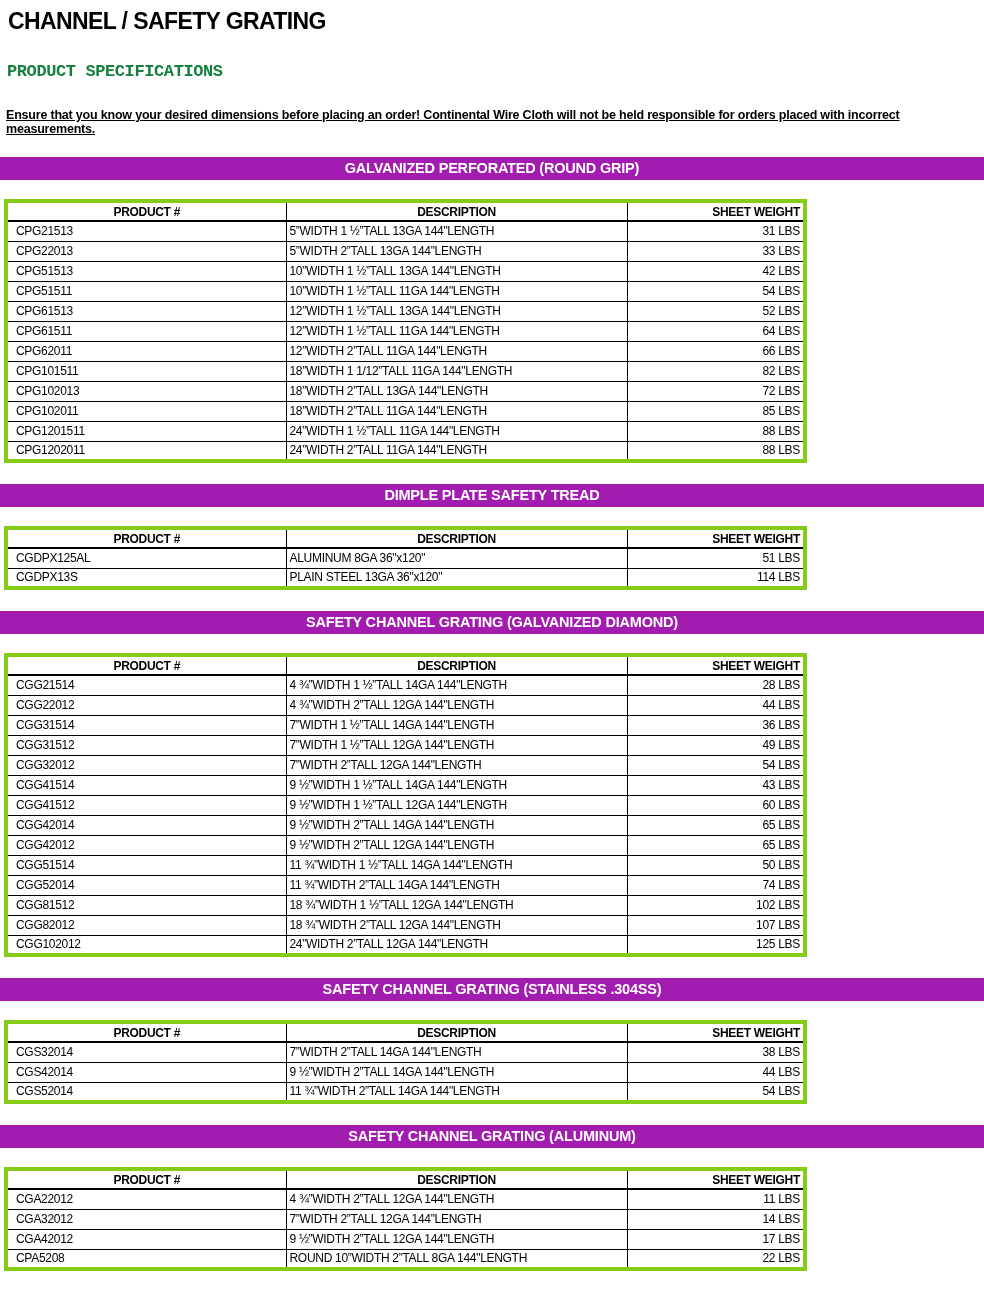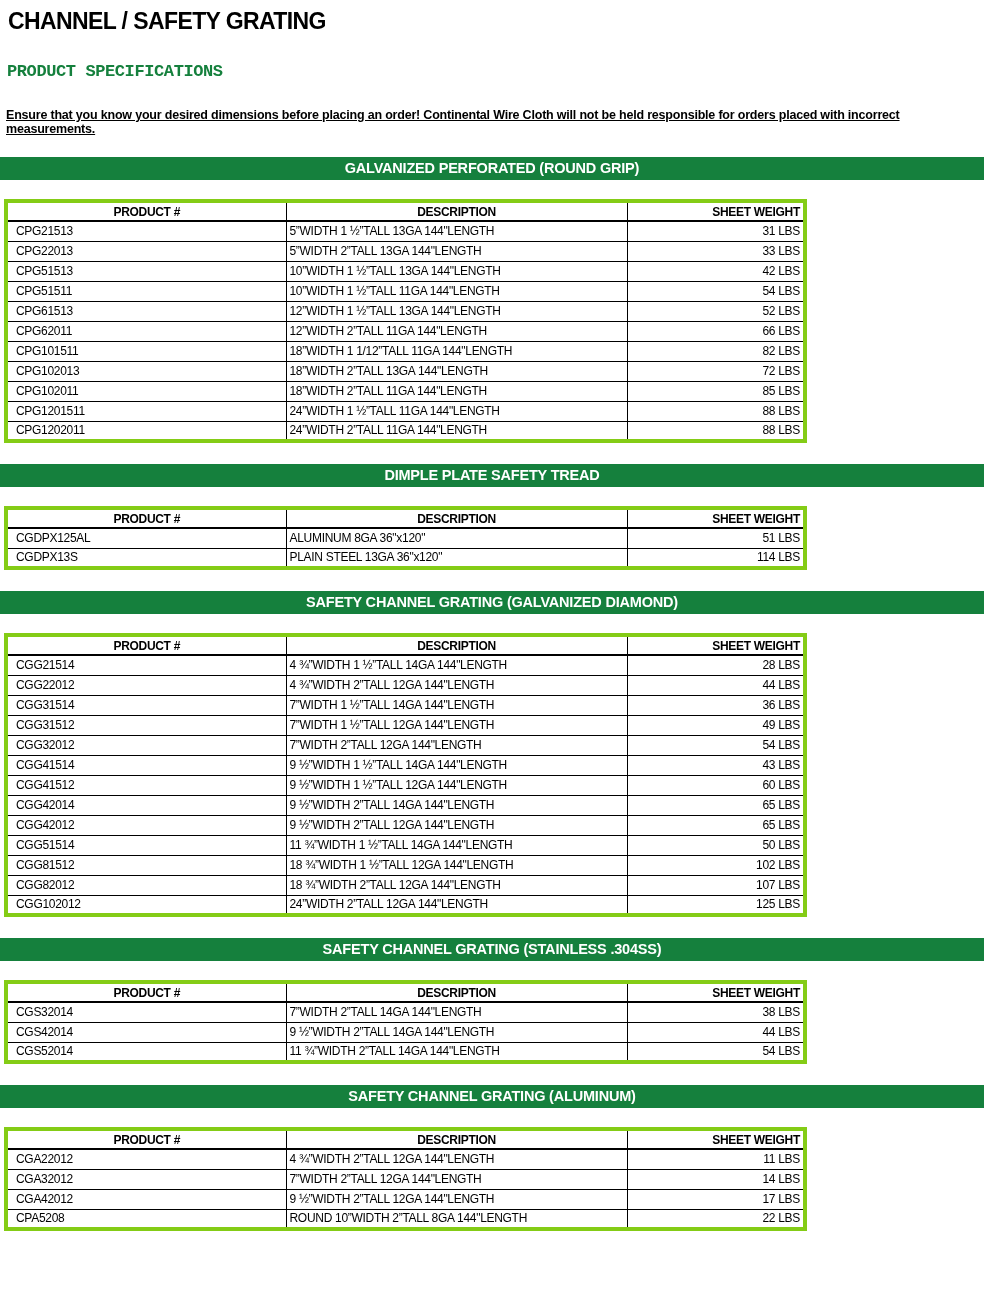--- a/index.html
+++ b/index.html
@@ -32,21 +32,21 @@
     letter-spacing: -0.2px;
     margin: 27px 0 0 6px;
     text-decoration: underline;
   }
 
   .section-bar {
     margin-top: 21px;
     margin-bottom: 19px;
     height: 23px;
     line-height: 23px;
-    background: #15803d;
+    background: #a21caf;
     color: #ffffff;
     font-weight: bold;
     font-size: 14.5px;
     letter-spacing: -0.2px;
     text-align: center;
     width: 984px;
   }
 
   table.spec-table {
     border-collapse: collapse;
@@ -123,20 +123,25 @@
               <td class="col-product">CPG51511</td>
               <td class="col-desc">10”WIDTH 1 ½”TALL 11GA 144"LENGTH</td>
               <td class="col-weight">54 LBS</td>
             </tr>
             <tr>
               <td class="col-product">CPG61513</td>
               <td class="col-desc">12”WIDTH 1 ½”TALL 13GA 144"LENGTH</td>
               <td class="col-weight">52 LBS</td>
             </tr>
             <tr>
+              <td class="col-product">CPG61511</td>
+              <td class="col-desc">12”WIDTH 1 ½”TALL 11GA 144"LENGTH</td>
+              <td class="col-weight">64 LBS</td>
+            </tr>
+            <tr>
               <td class="col-product">CPG62011</td>
               <td class="col-desc">12”WIDTH 2”TALL 11GA 144"LENGTH</td>
               <td class="col-weight">66 LBS</td>
             </tr>
             <tr>
               <td class="col-product">CPG101511</td>
               <td class="col-desc">18”WIDTH 1 1/12”TALL 11GA 144"LENGTH</td>
               <td class="col-weight">82 LBS</td>
             </tr>
             <tr>
@@ -257,20 +262,25 @@
               <td class="col-product">CGG42012</td>
               <td class="col-desc">9 ½”WIDTH 2”TALL 12GA 144"LENGTH</td>
               <td class="col-weight">65 LBS</td>
             </tr>
             <tr>
               <td class="col-product">CGG51514</td>
               <td class="col-desc">11 ¾”WIDTH 1 ½”TALL 14GA 144"LENGTH</td>
               <td class="col-weight">50 LBS</td>
             </tr>
             <tr>
+              <td class="col-product">CGG52014</td>
+              <td class="col-desc">11 ¾”WIDTH 2”TALL 14GA 144"LENGTH</td>
+              <td class="col-weight">74 LBS</td>
+            </tr>
+            <tr>
               <td class="col-product">CGG81512</td>
               <td class="col-desc">18 ¾”WIDTH 1 ½”TALL 12GA 144"LENGTH</td>
               <td class="col-weight">102 LBS</td>
             </tr>
             <tr>
               <td class="col-product">CGG82012</td>
               <td class="col-desc">18 ¾”WIDTH 2”TALL 12GA 144"LENGTH</td>
               <td class="col-weight">107 LBS</td>
             </tr>
             <tr>

